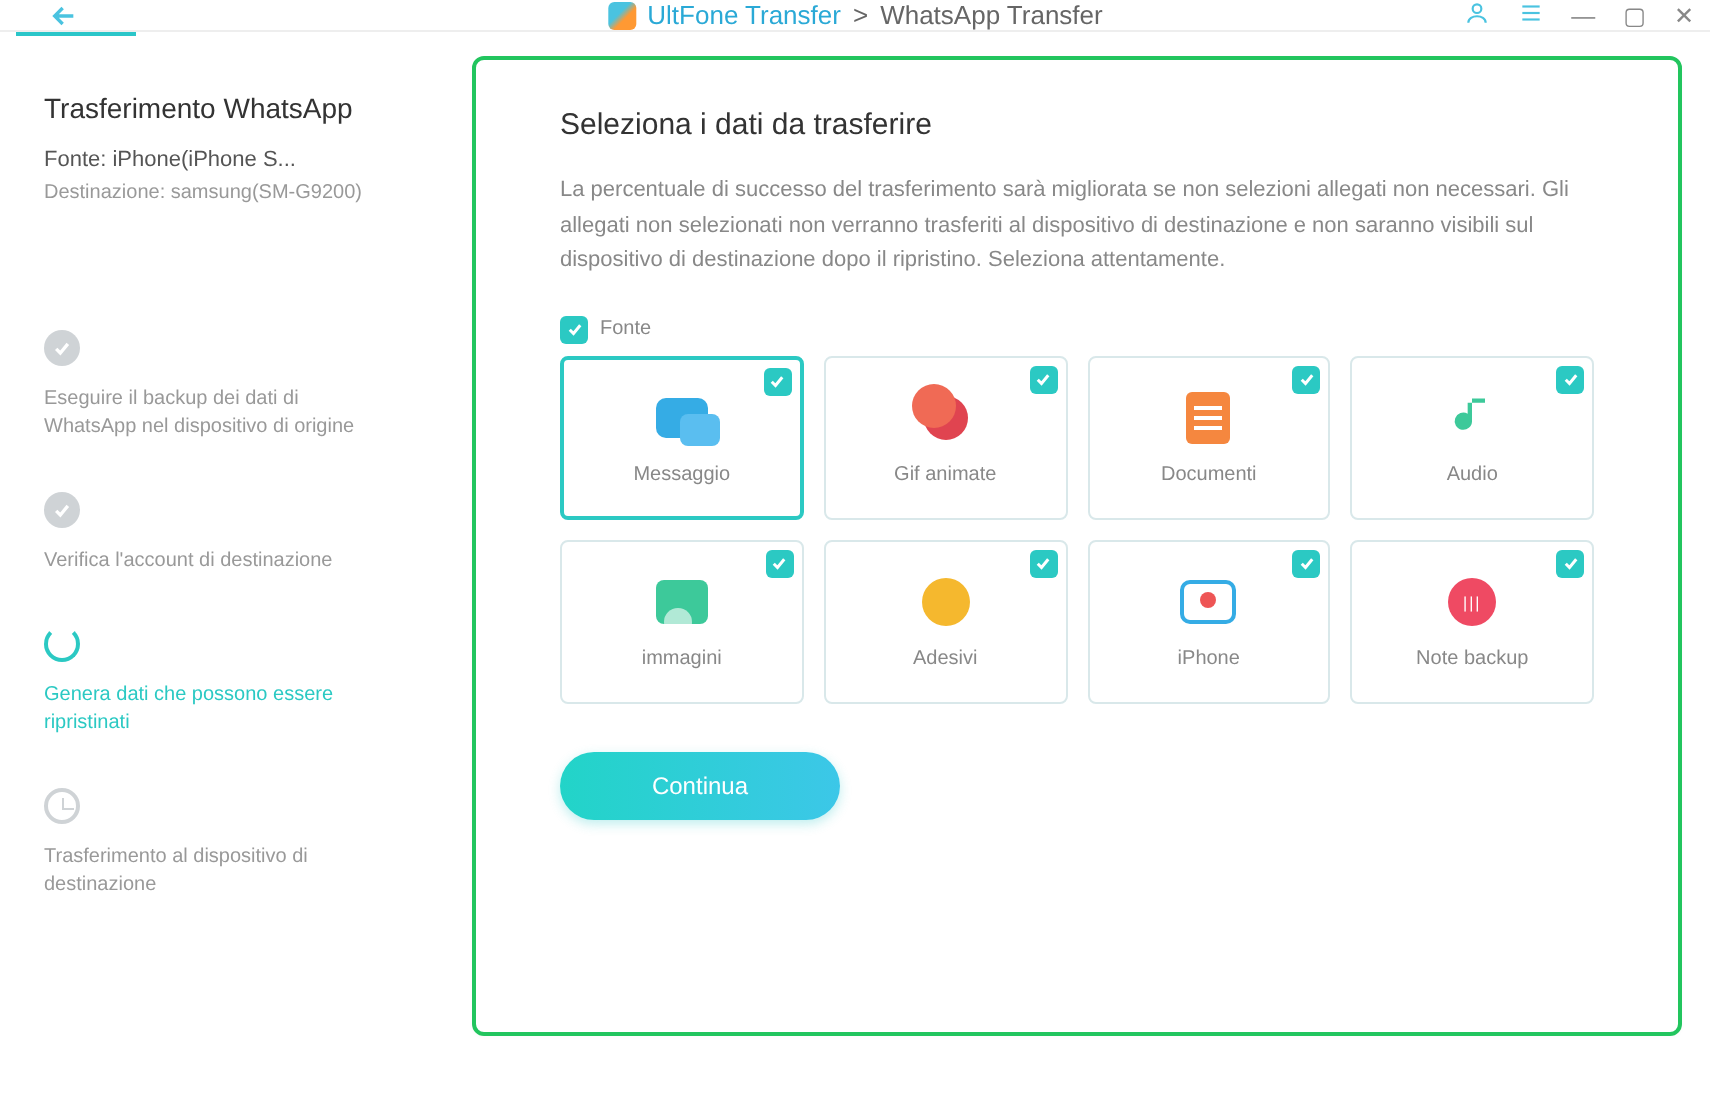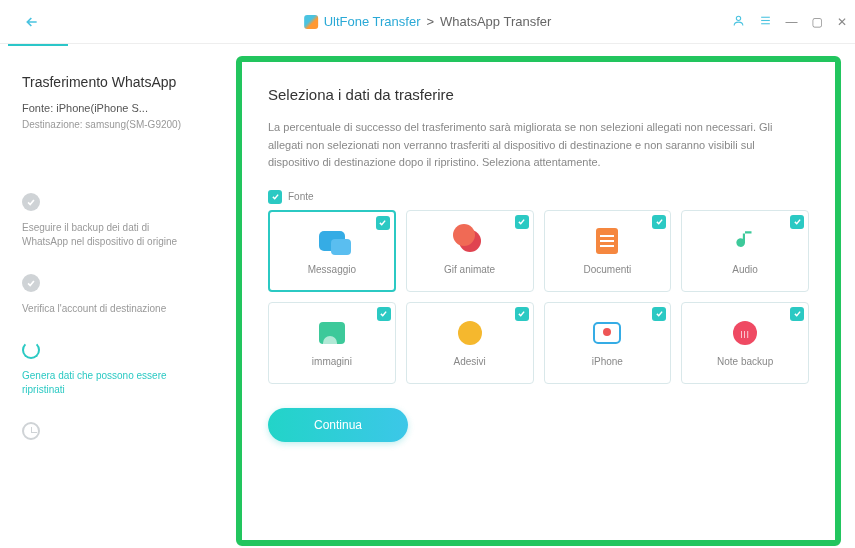--- a/index.html
+++ b/index.html
@@ -1,17 +1,17 @@
 <!DOCTYPE html>
 <html><head>
 <meta charset="utf-8">
 <style>
 * { margin: 0; padding: 0; box-sizing: border-box; font-family: -apple-system, "Segoe UI", Arial, sans-serif; }
 body { width: 855px; height: 548px; background: #fff; overflow: hidden; }
-.titlebar { height: 44px; display: flex; align-items: center; border-bottom: 1px solid #eee; padding: 0 8px; position: relative; }
+.titlebar { height: 16px; display: flex; align-items: center; border-bottom: 1px solid #eee; padding: 0 8px; position: relative; }
 .back-btn { width: 24px; height: 24px; display: flex; align-items: center; justify-content: center; cursor: pointer; margin-left: 12px; }
 .title-center { position: absolute; left: 50%; transform: translateX(-50%); display: flex; align-items: center; gap: 6px; font-size: 13px; }
 .logo { width: 14px; height: 14px; background: linear-gradient(135deg, #4ac3e0 40%, #ff9933 60%); border-radius: 3px; }
 .title-a { color: #2aa9d6; font-weight: 500; }
 .title-b { color: #666; }
 .win-controls { margin-left: auto; display: flex; gap: 14px; align-items: center; }
 .win-controls span { color: #4ac3e0; cursor: pointer; font-size: 12px; }
 .win-controls .grey { color: #888; }
 .progress-strip { height: 2px; width: 60px; background: #2bc6c9; margin-left: 8px; }
 .container { display: flex; height: calc(548px - 34px); padding: 10px 14px 14px 14px; gap: 12px; justify-content: space-between; }
@@ -24,21 +24,21 @@
 .step-icon { width: 18px; height: 18px; border-radius: 50%; display: flex; align-items: center; justify-content: center; flex-shrink: 0; margin-top: 1px; }
 .step-done { background: #cfd3d6; }
 .step-done svg { width: 10px; height: 10px; }
 .step-current { border: 2px solid #2bc9c3; border-top-color: transparent; animation: spin 1s linear infinite; }
 @keyframes spin { to { transform: rotate(360deg); } }
 .step-future { border: 2px solid #cfd3d6; }
 .step-future-clock { position: relative; }
 .step-future-clock::after { content: ""; position: absolute; width: 5px; height: 5px; border-left: 1.5px solid #cfd3d6; border-bottom: 1.5px solid #cfd3d6; top: 3px; left: 7px; }
 .step-text { font-size: 10px; color: #999; line-height: 1.4; max-width: 160px; }
 .step.current .step-text { color: #2bc9c3; }
-.main { flex: 1; border: 6px solid #22c55e; border-radius: 6px; padding: 24px 26px; box-shadow: 0 1px 2px rgba(0,0,0,0.02); }
+.main { flex: 1; border: 2px solid #22c55e; border-radius: 6px; padding: 24px 42px; box-shadow: 0 1px 2px rgba(0,0,0,0.02); }
 .main h2 { font-size: 15px; font-weight: 500; color: #333; margin-bottom: 16px; }
 .desc { font-size: 11px; color: #888; line-height: 1.6; margin-bottom: 18px; }
 .all-row { display: flex; align-items: center; gap: 6px; margin-bottom: 6px; }
 .chk { width: 14px; height: 14px; border-radius: 3px; background: #2bc9c3; display: flex; align-items: center; justify-content: center; cursor: pointer; }
 .chk svg { width: 9px; height: 9px; }
 .all-label { font-size: 10px; color: #888; }
 .grid { display: grid; grid-template-columns: repeat(4, 1fr); gap: 10px; }
 .card { border: 1px solid #d9e8ea; border-radius: 4px; height: 82px; position: relative; display: flex; flex-direction: column; align-items: center; justify-content: center; gap: 8px; cursor: pointer; }
 .card.selected { border: 2px solid #2bc9c3; }
 .card .chk { position: absolute; top: 4px; right: 4px; }
@@ -119,20 +119,21 @@
             </svg>
         </div>
         <div class="step-text">Verifica l'account di destinazione</div>
       </div>
       <div class="step current">
         <div class="step-icon step-current"></div>
         <div class="step-text">Genera dati che possono essere ripristinati</div>
       </div>
       <div class="step">
         <div class="step-icon step-future step-future-clock"></div>
+        <div class="step-text">Trasferimento al dispositivo di destinazione</div>
       </div>
     </div>
   </aside>
 
   <main class="main">
     <h2>Seleziona i dati da trasferire</h2>
     <p class="desc">La percentuale di successo del trasferimento sarà migliorata se non selezioni allegati non necessari. Gli allegati non selezionati non verranno trasferiti al dispositivo di destinazione e non saranno visibili sul dispositivo di destinazione dopo il ripristino. Seleziona attentamente.</p>
 
     <div class="all-row">
       <div class="chk">

